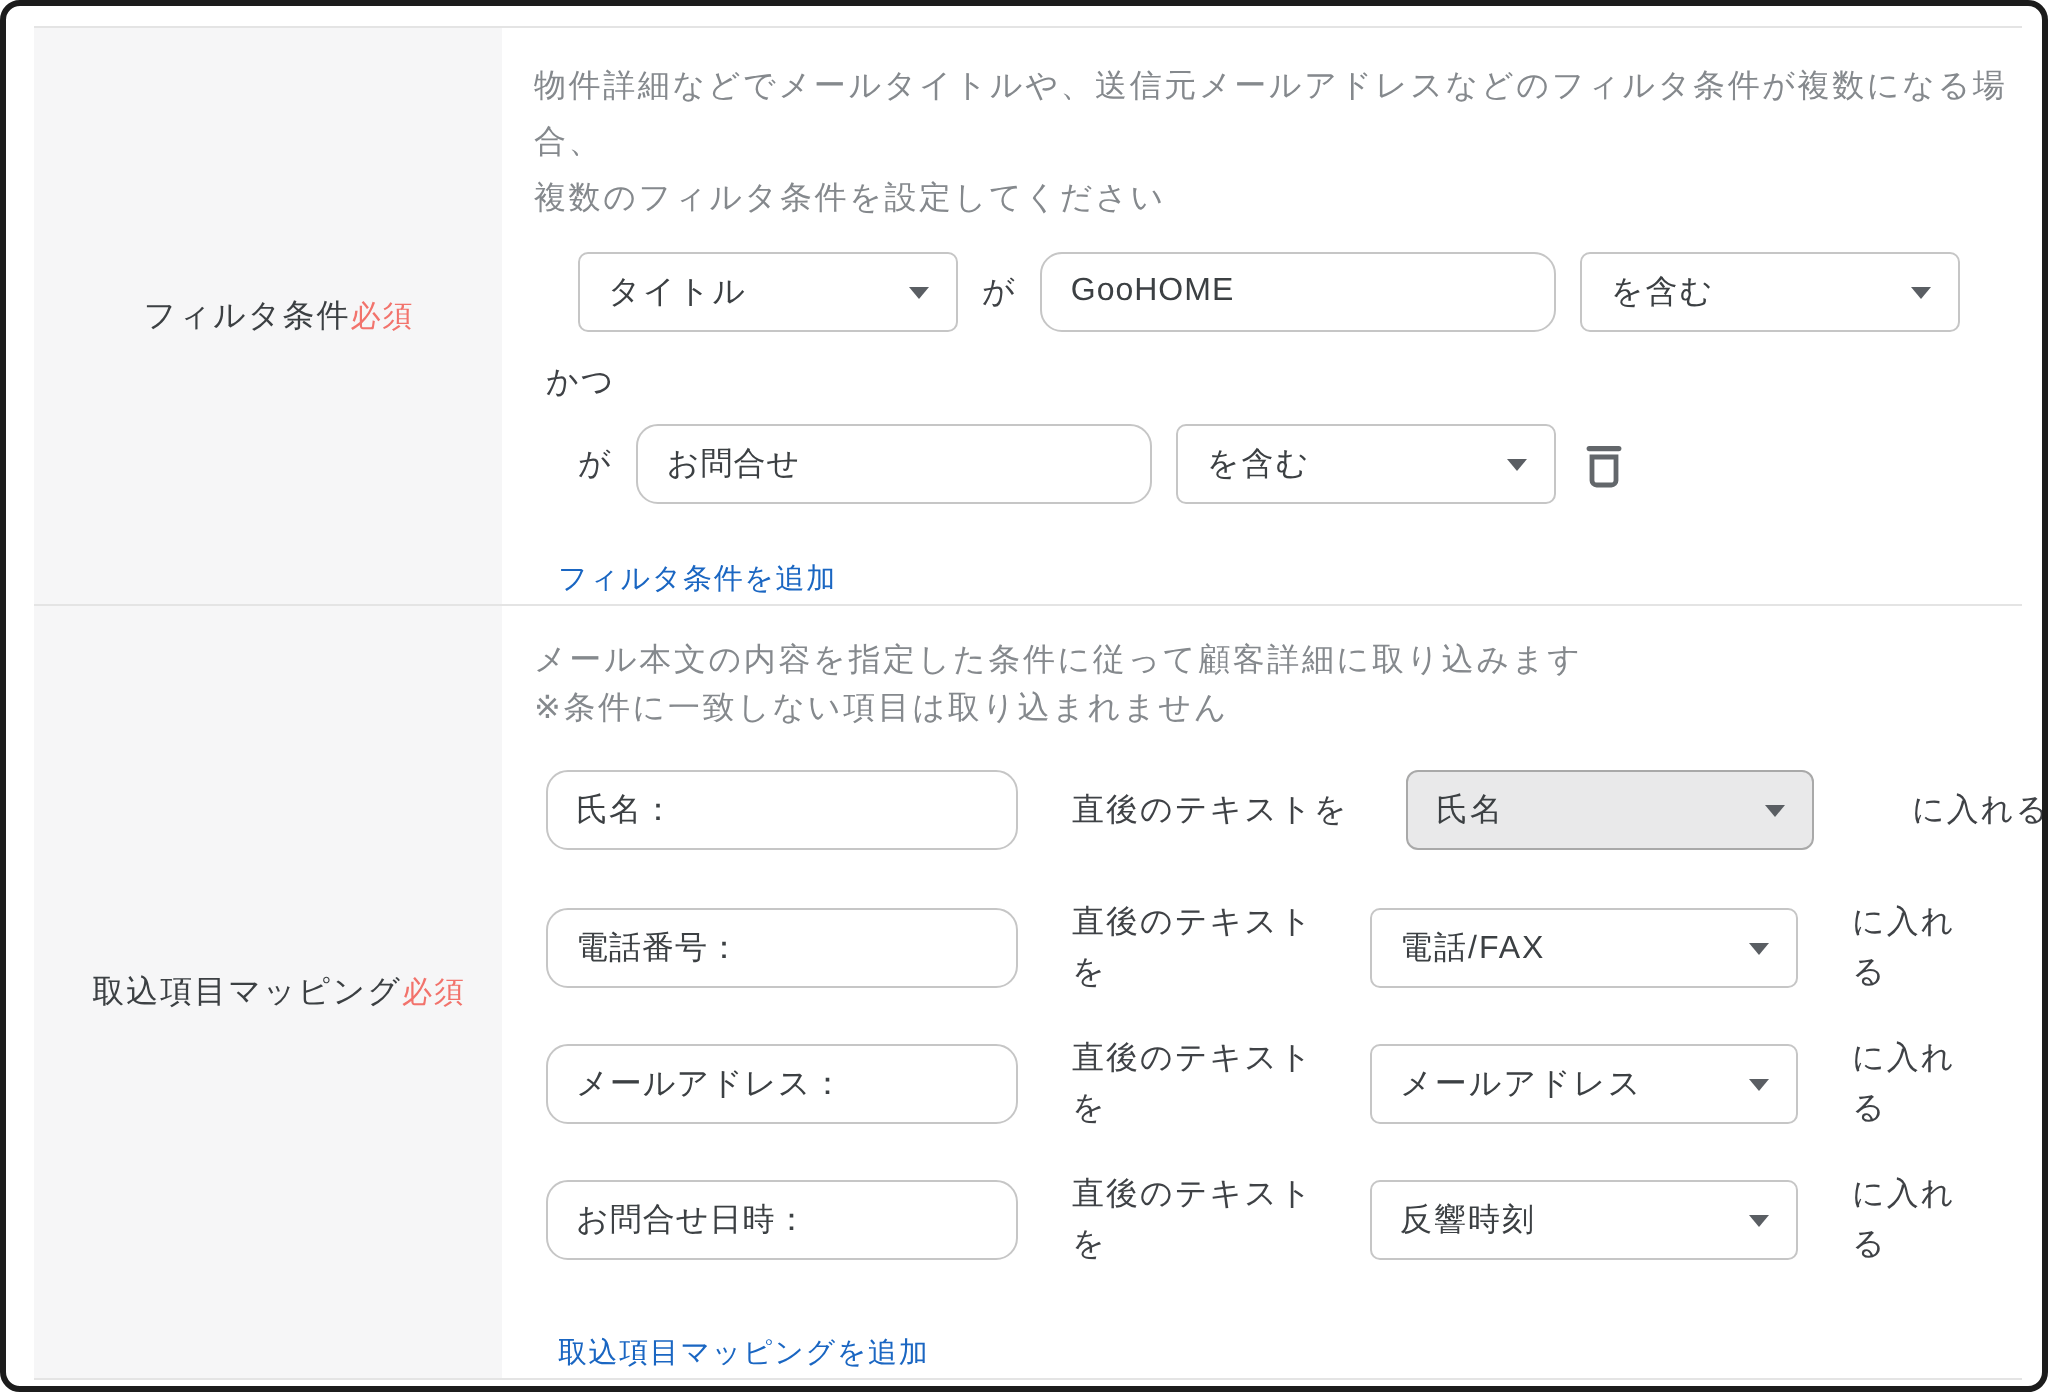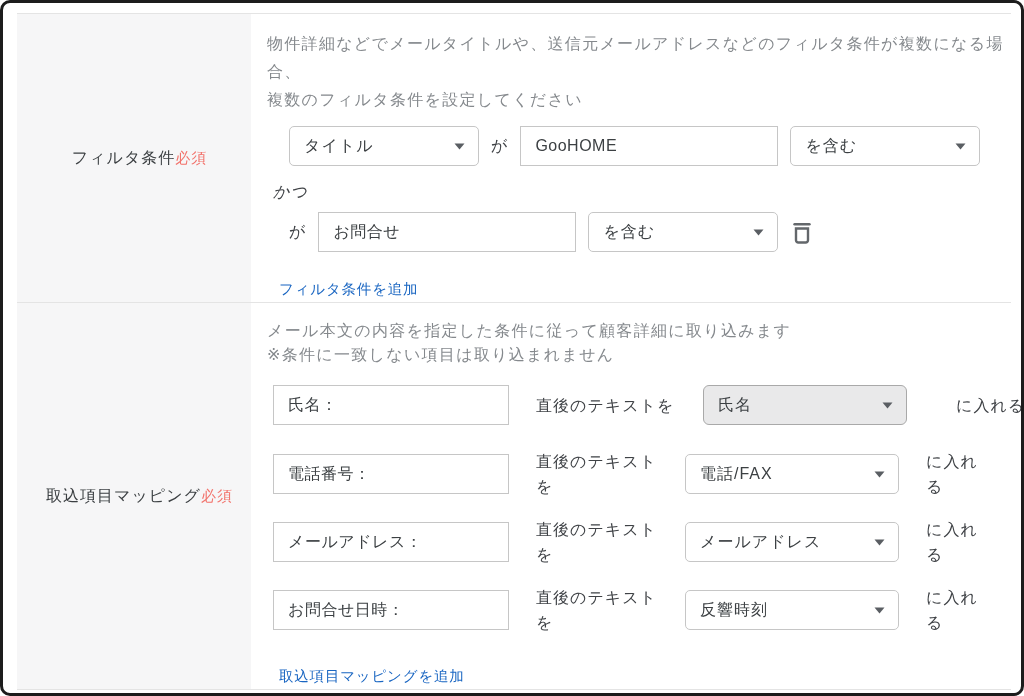--- a/index.html
+++ b/index.html
@@ -72,33 +72,33 @@
     letter-spacing: 1px;
     cursor: pointer;
     flex-shrink: 0;
   }
   .select .caret { position: absolute; right: 13px; top: 50%; margin-top: -3px; }
   .select.w190 { width: 190px; }
   .select.disabled { background: #e9e9ea; border-color: #a9a9a9; border-radius: 6px; }
   .text-input {
     height: 40px;
     border: 1px solid #c6c6c6;
-    border-radius: 0;
+    border-radius: 11px;
     padding: 0 14px;
     font-size: 16px;
     color: #3c4043;
     letter-spacing: 0.5px;
     font-family: inherit;
     background: #fff;
     flex-shrink: 0;
   }
   .text-input.w258 { width: 258px; }
   .text-input.w236 { width: 236px; }
   .plain { font-size: 16px; color: #3f4246; letter-spacing: 1px; }
-  .conj { margin: 14px 0 8px 6px; line-height: 24px; font-style: italic; }
+  .conj { margin: 14px 0 8px 6px; line-height: 24px; }
 
   .add-link {
     display: flex;
     align-items: center;
     gap: 14px;
     margin: 14px 0 0 12px;
     height: 22px;
     padding: 0;
     background: none;
     border: none;

